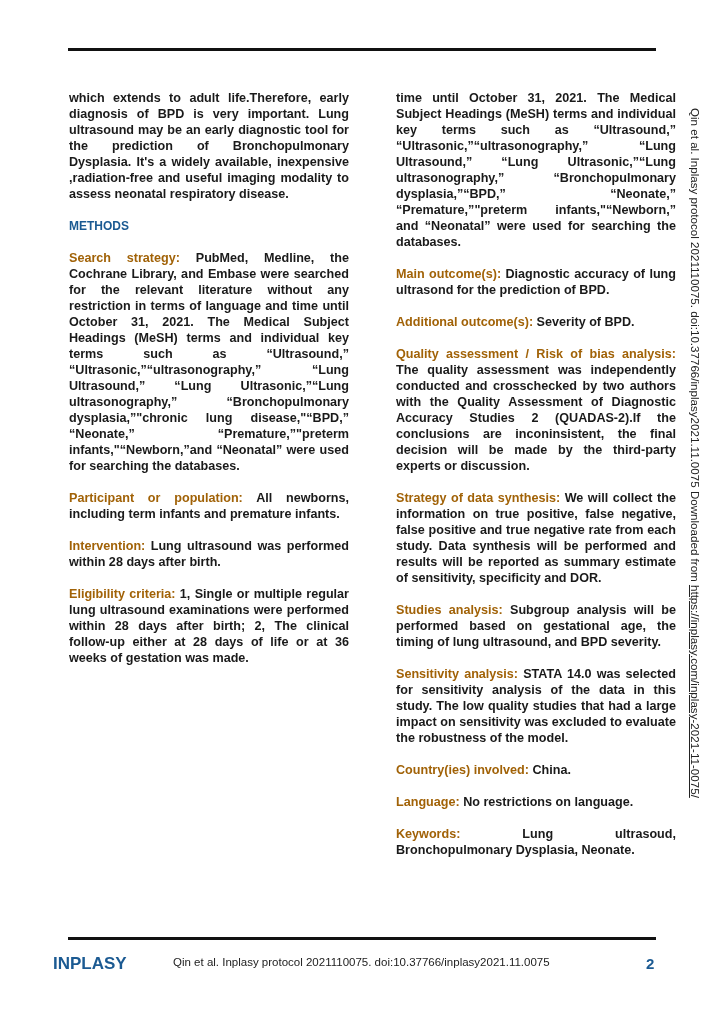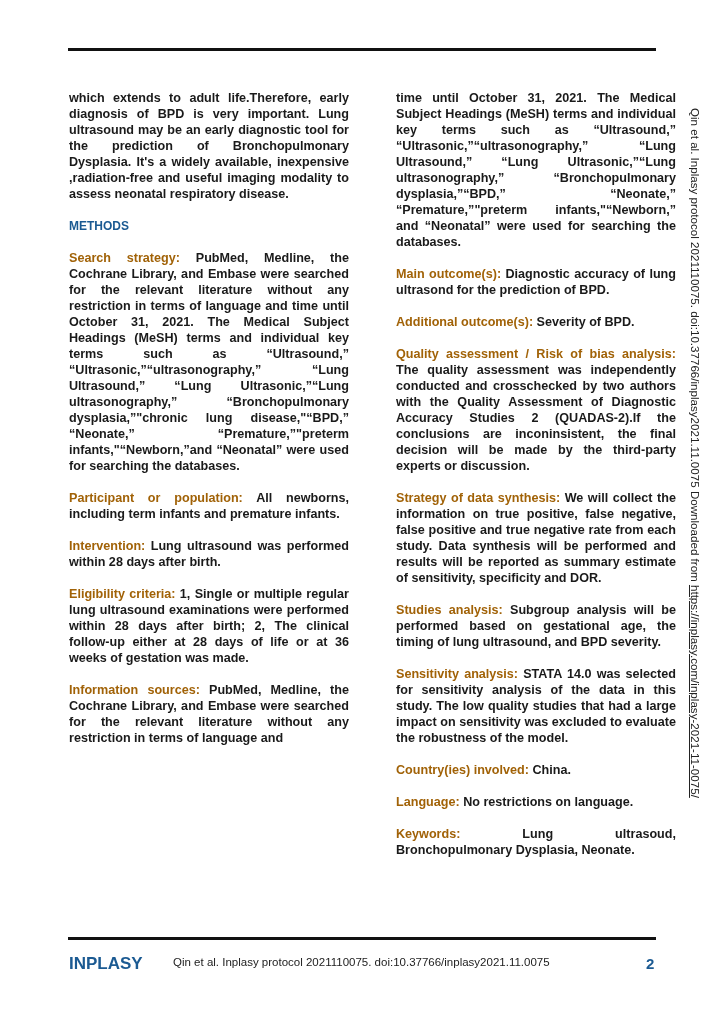--- a/index.html
+++ b/index.html
@@ -7,40 +7,39 @@
          font-family:"Liberation Sans", sans-serif; color:#1a1a1a; }
   .rule-top { position:absolute; left:68px; top:48px; width:588px; height:3px; background:#111; }
   .rule-bottom { position:absolute; left:68px; top:937px; width:588px; height:3px; background:#111; }
   .col { position:absolute; top:70px; width:280px; font-size:12.6px; line-height:16px;
          font-weight:bold; text-align:justify;margin-top:20px; }
   .col.left { left:69px; }
   .col.right { left:396px; }
   .col p { margin:0 0 16px 0; }
   .lbl { color:#a16207; }
   .heading { color:#1b5a92; font-size:12px; margin:0 0 16px 0; }
-  .footer-brand { position:absolute; left:69px; top:954px; font-size:17px; font-weight:bold; color:#1b5a92;text-align:right; }
+  .footer-brand { position:absolute; left:53px; top:954px; font-size:17px; font-weight:bold; color:#1b5a92;text-align:right; }
   .footer-cite { position:absolute; left:173px; top:956px; font-size:11.5px; color:#222; font-weight:normal; }
   .footer-page { position:absolute; left:646px; top:955px; font-size:15px; font-weight:bold; color:#1b5a92; }
   .side { position:absolute; left:702px; top:108px; transform-origin:0 0; transform:rotate(90deg);
           white-space:nowrap; font-size:11.6px; color:#222; font-weight:normal; }
   .side .link { text-decoration:underline; }
 </style>
 </head>
 <body>
 
 <div class="rule-top"></div>
 
 <div class="col left">
   <p>which extends to adult life.Therefore, early diagnosis of BPD is very important. Lung ultrasound may be an early diagnostic tool for the prediction of Bronchopulmonary Dysplasia. It's a widely available, inexpensive ,radiation-free and useful imaging modality to assess neonatal respiratory disease.</p>
   <p class="heading">METHODS</p>
   <p><span class="lbl">Search strategy:</span><span> PubMed, Medline, the Cochrane Library, and Embase were searched for the relevant literature without any restriction in terms of language and time until October 31, 2021. The Medical Subject Headings (MeSH) terms and individual key terms such as “Ultrasound,” “Ultrasonic,”“ultrasonography,” “Lung Ultrasound,” “Lung Ultrasonic,”“Lung ultrasonography,” “Bronchopulmonary dysplasia,”"chronic lung disease,"“BPD,” “Neonate,” “Premature,”"preterm infants,"“Newborn,”and “Neonatal” were used for searching the databases.</span></p>
   <p><span class="lbl">Participant or population:</span><span> All newborns, including term infants and premature infants.</span></p>
   <p><span class="lbl">Intervention:</span><span> Lung ultrasound was performed within 28 days after birth.</span></p>
   <p><span class="lbl">Eligibility criteria:</span><span> 1, Single or multiple regular lung ultrasound examinations were performed within 28 days after birth; 2, The clinical follow-up either at 28 days of life or at 36 weeks of gestation was made.</span></p>
-  <p><span class="lbl">Information sources:</span><span> PubMed, Medline, the Cochrane Library, and Embase were searched for the relevant literature without any restriction in terms of language and</span></p>
 </div>
 
 <div class="col right">
   <p>time until October 31, 2021. The Medical Subject Headings (MeSH) terms and individual key terms such as “Ultrasound,” “Ultrasonic,”“ultrasonography,” “Lung Ultrasound,” “Lung Ultrasonic,”“Lung ultrasonography,” “Bronchopulmonary dysplasia,”“BPD,” “Neonate,” “Premature,”"preterm infants,"“Newborn,” and “Neonatal” were used for searching the databases.</p>
   <p><span class="lbl">Main outcome(s):</span><span> Diagnostic accuracy of lung ultrasond for the prediction of BPD.</span></p>
   <p><span class="lbl">Additional outcome(s):</span><span> Severity of BPD.</span></p>
   <p><span class="lbl">Quality assessment / Risk of bias analysis:</span><span> The quality assessment was independently conducted and crosschecked by two authors with the Quality Assessment of Diagnostic Accuracy Studies 2 (QUADAS-2).If the conclusions are inconinsistent, the final decision will be made by the third-party experts or discussion.</span></p>
   <p><span class="lbl">Strategy of data synthesis:</span><span> We will collect the information on true positive, false negative, false positive and true negative rate from each study. Data synthesis will be performed and results will be reported as summary estimate of sensitivity, specificity and DOR.</span></p>
   <p><span class="lbl">Studies analysis:</span><span> Subgroup analysis will be performed based on gestational age, the timing of lung ultrasound, and BPD severity.</span></p>
   <p><span class="lbl">Sensitivity analysis:</span><span> STATA 14.0 was selected for sensitivity analysis of the data in this study. The low quality studies that had a large impact on sensitivity was excluded to evaluate the robustness of the model.</span></p>

